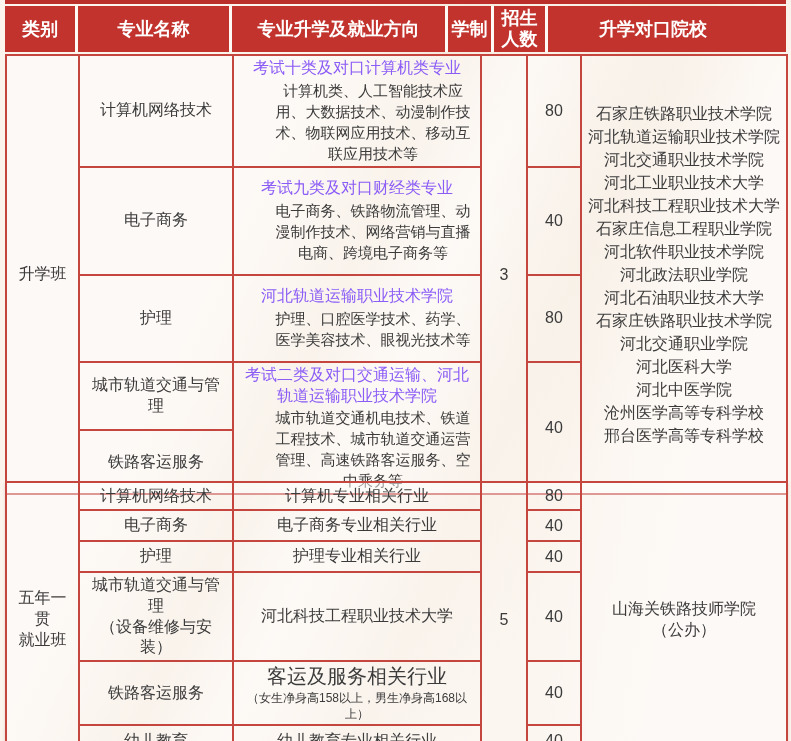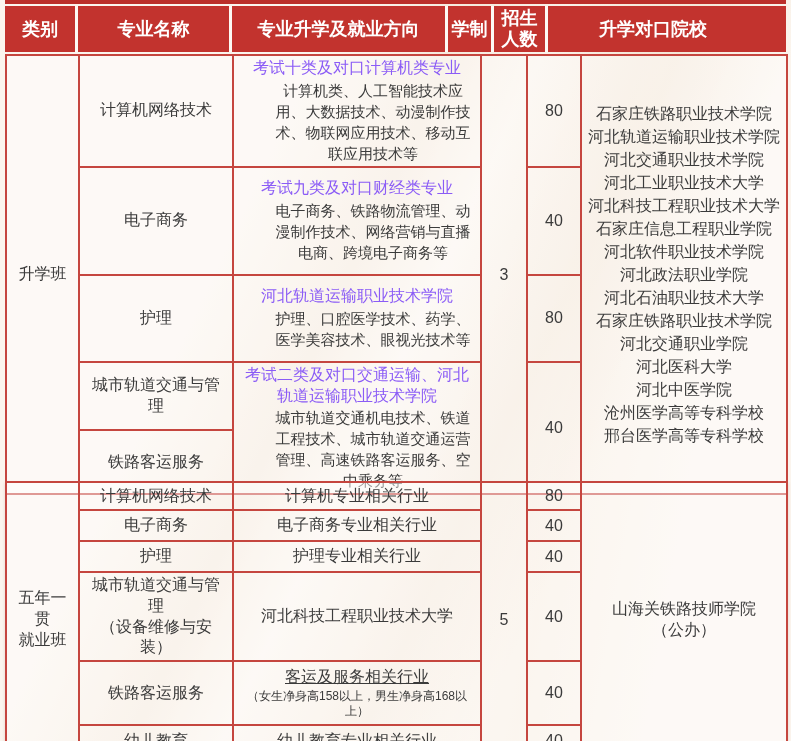--- a/index.html
+++ b/index.html
@@ -62,21 +62,21 @@
     display:block; color:#8b5cf6; font-weight:normal;
     font-size:16px; line-height:1.3;
   }
   .track-body{
     display:block; font-size:15px; line-height:21px; margin-top:1px;margin-left:32px;
   }
   .colleges{
     white-space:pre-line; font-size:15.5px; line-height:23px; padding:0 2px;margin-top:8px;
   }
   .note{display:block; font-size:12px; line-height:1.3; margin-top:2px;}
-  .dir-main{display:block; font-size:16px; line-height:1.25;text-decoration:underline;}
+  .dir-main{display:block; font-size:20px; line-height:1.25;}
 </style>
 </head>
 <body>
 
 <div class="top-strip"></div>
 
 <div class="tbl-header">
   <div class="hcell w-cat">类别</div>
   <div class="hcell w-major">专业名称</div>
   <div class="hcell w-track">专业升学及就业方向</div>

